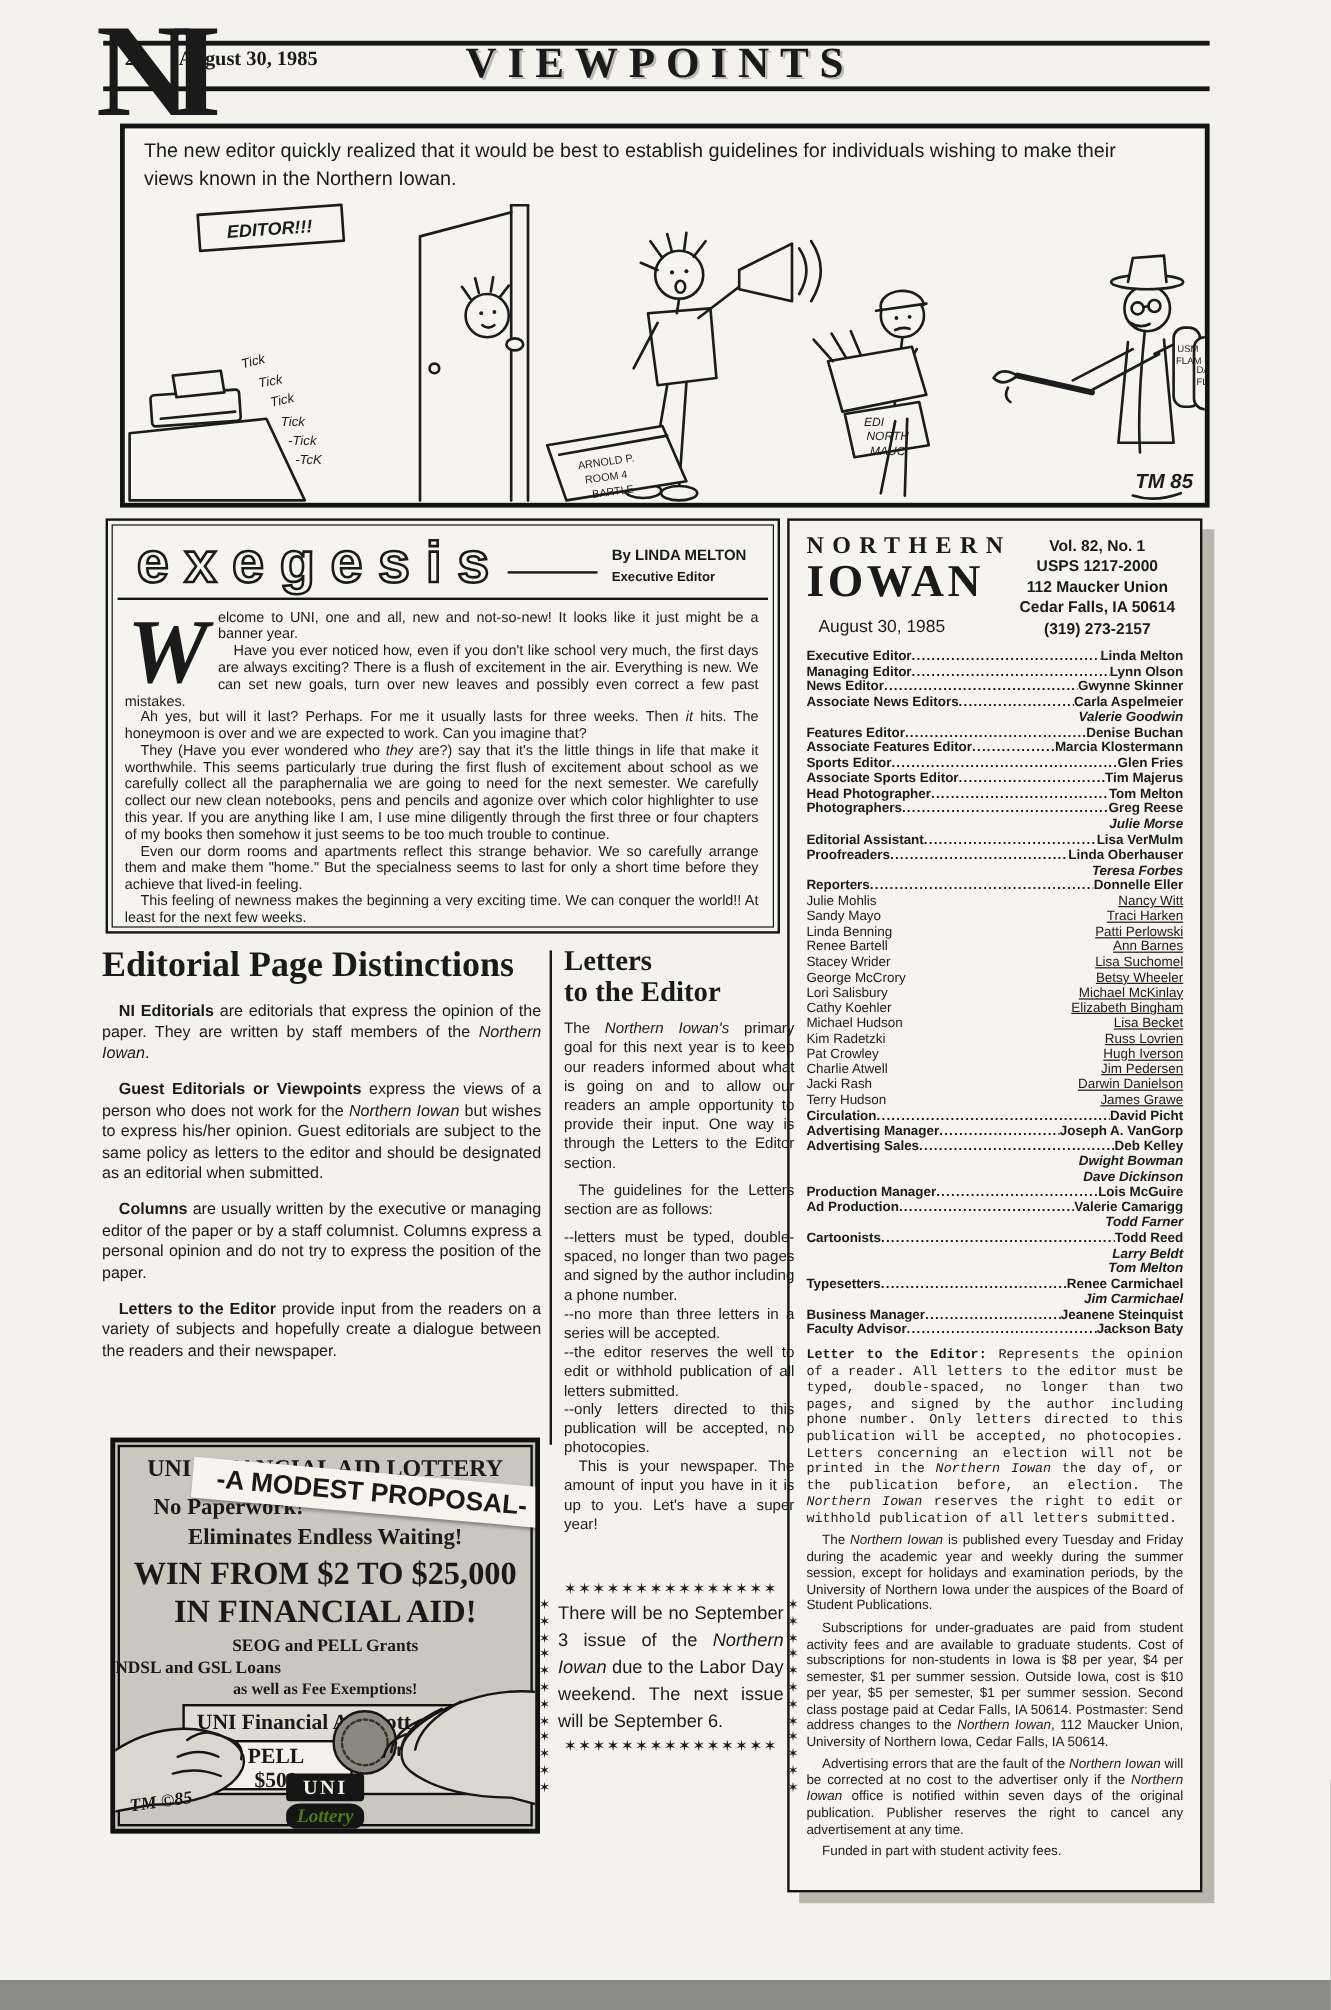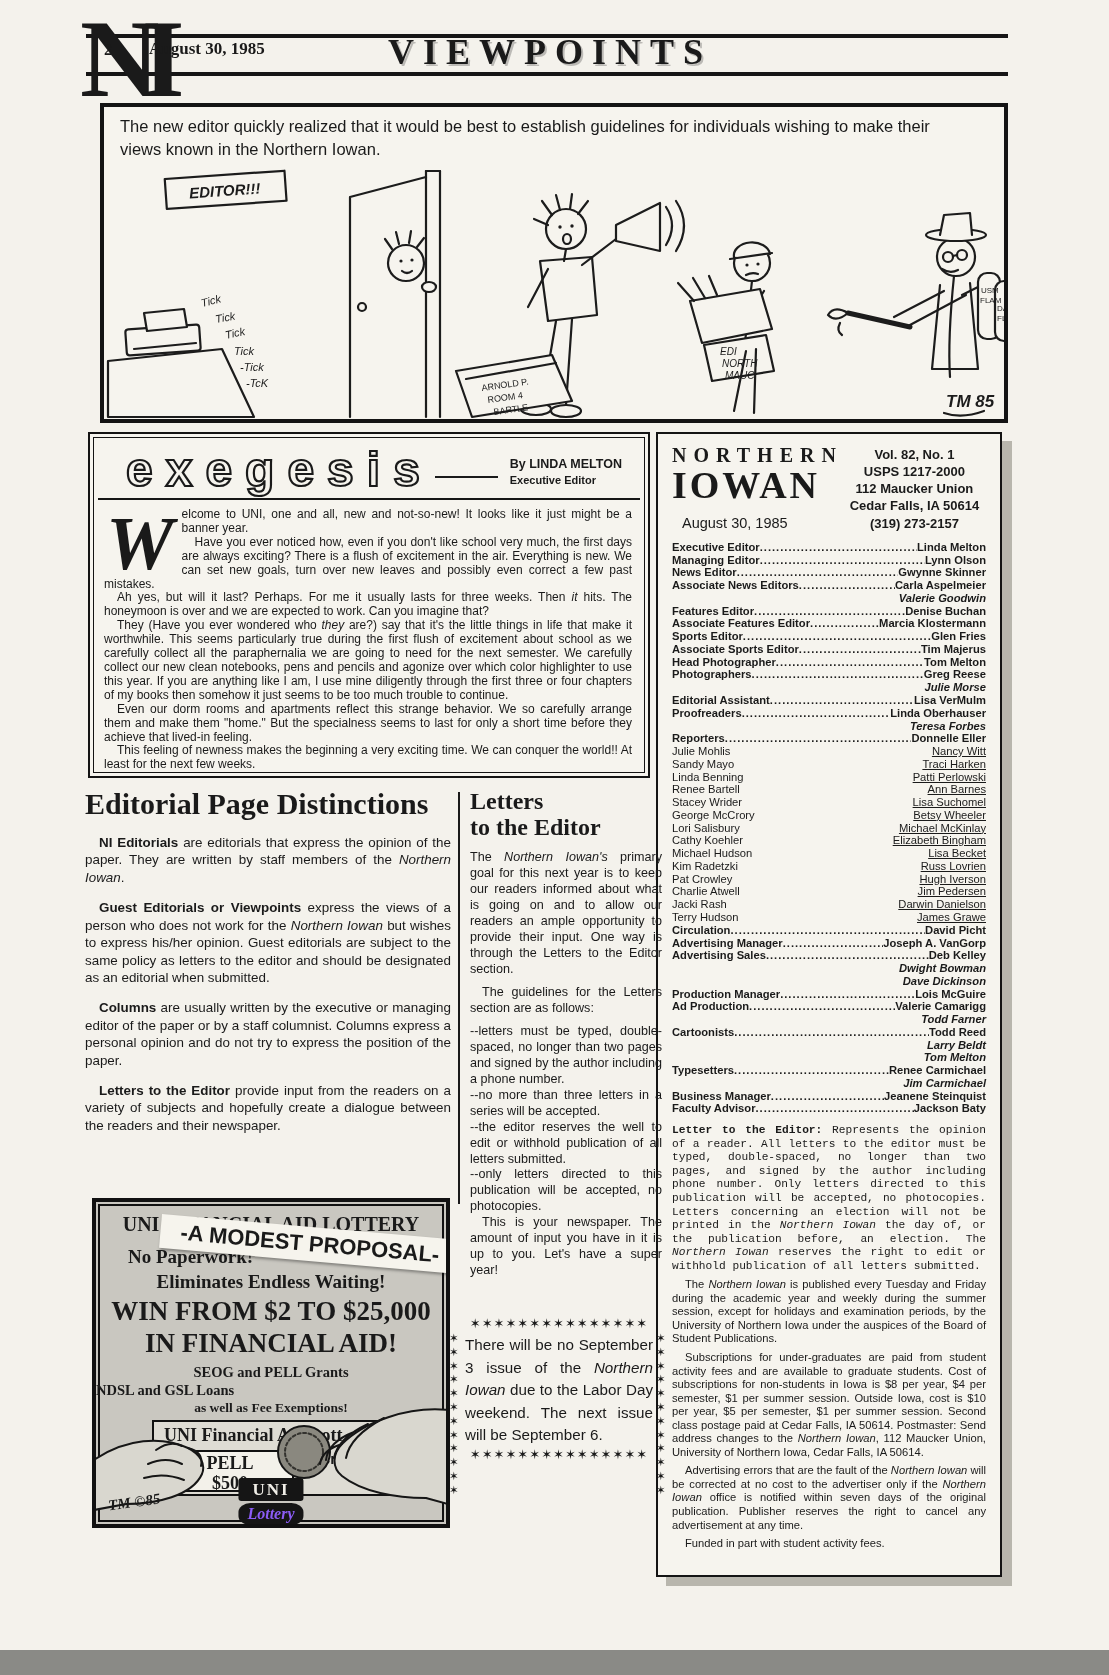--- a/index.html
+++ b/index.html
@@ -21,21 +21,21 @@
   
   .cartoon { position:absolute; left:100px; top:103px; width:908px; height:320px; border:4px solid #141414; background:#f6f4ee; }
   .cartoon .caption { padding:8px 14px 0 16px; font-size:16.5px; line-height:1.4; max-width:860px; }
   .cartoon svg { position:absolute; left:0; top:58px; width:900px; height:256px; }
   .cartoon svg text { font-family:"Liberation Sans",sans-serif; fill:#1c1c1c; }
 
   
   .exegesis { position:absolute; left:88px; top:432px; width:562px; height:346px; background:#f6f4ee;
       border:2px solid #141414; outline:1px solid #141414; outline-offset:-6px; }
   .exe-head { display:flex; align-items:flex-end; padding:12px 18px 4px 16px; margin:0 8px; border-bottom:2px solid #161616; }
-  .exe-title { font:bold 48px/1 "Liberation Sans", sans-serif; letter-spacing:13px; color:transparent;margin-left:12px; -webkit-text-stroke:2.2px #1a1a1a; }
+  .exe-title { font:bold 48px/1 "Liberation Sans", sans-serif; letter-spacing:13px; color:transparent; -webkit-text-stroke:2.2px #1a1a1a; }
   .exe-rule { flex:1 1 auto; max-width:110px; height:2.5px; background:#1a1a1a; margin:0 12px 16px 2px; }
   .exe-byline { font:bold 12.5px/1.3 "Liberation Sans", sans-serif; padding-bottom:6px; white-space:nowrap; }
   .exe-role { font-size:11px; }
   .exe-body { padding:8px 16px 0 14px; font-size:12px; line-height:1.16; text-align:justify; }
   .dropcap { float:left; font:bold italic 76px/0.72 "Liberation Serif", serif; margin:8px 8px 2px 2px; }
   .exe-p { margin:0; text-indent:13px; }
   .exe-p.first { text-indent:0; display:inline; }
 
   
   .masthead { position:absolute; left:656px; top:432px; width:346px; min-height:1080px; background:#f6f4ee;
@@ -84,21 +84,21 @@
   .ad-sub1 { top:162px; left:0; right:0; text-align:center; font:bold 14.5px "Liberation Serif", serif; }
   .ad-sub2 { top:180px; left:0; right:16px; text-align:left; font:bold 14.5px "Liberation Serif", serif; }
   .ad-sub3 { top:198px; left:0; right:0; text-align:center; font:bold 13.5px "Liberation Serif", serif; }
   .ad-card { left:56px; top:218px; width:244px; height:76px; background:#dedcd4; border:2.5px solid #111; z-index:1; }
   .card-title { padding:3px 0 0 10px; font:bold 18px "Liberation Serif", serif; white-space:nowrap; overflow:hidden; }
   .scr { position:absolute; right:58px; top:28px; font:bold 15px "Liberation Sans", sans-serif; }
   .card-inner { position:absolute; left:12px; top:28px; width:128px; height:42px; background:#f3f1ea; border:2px solid #111;
       text-align:center; font:bold 18px/1.1 "Liberation Serif", serif; padding-top:2px; }
   .ad-logo { left:50%; transform:translateX(-50%); top:276px; z-index:5; text-align:center; }
   .logo-uni { background:#151515; color:#f0eee7; font:bold 17px/1 "Liberation Serif", serif; padding:3px 12px; letter-spacing:2px; border-radius:3px; }
-  .logo-lottery { background:#151515; color:#8b5cf6; font:bold italic 16px/1 "Liberation Serif", serif; padding:3px 9px; margin-top:2px; border-radius:12px/9px; }
+  .logo-lottery { background:#151515; color:#4d7c0f; font:bold italic 16px/1 "Liberation Serif", serif; padding:3px 9px; margin-top:2px; border-radius:12px/9px; }
   .ad-sign { left:12px; top:292px; font:bold italic 15px "Liberation Serif", serif; transform:rotate(-8deg); z-index:5; }
   .hands { position:absolute; inset:0; z-index:3; pointer-events:none; }
 
   
   .announce { position:absolute; left:452px; top:1316px; width:214px; height:208px; }
   .star-row { height:16px; overflow:hidden; text-align:center; font-size:13px; letter-spacing:1px; white-space:nowrap; }
   .star-col { position:absolute; top:16px; bottom:16px; width:13px; overflow:hidden; word-break:break-all; font-size:11.5px; line-height:1.2; }
   .star-col.left { left:-3px; } .star-col.right { right:-3px; }
   .ann-text { margin-top:2px; padding:0 13px; font:15.2px/1.48 "Liberation Sans", sans-serif; text-align:justify; }
 </style>

